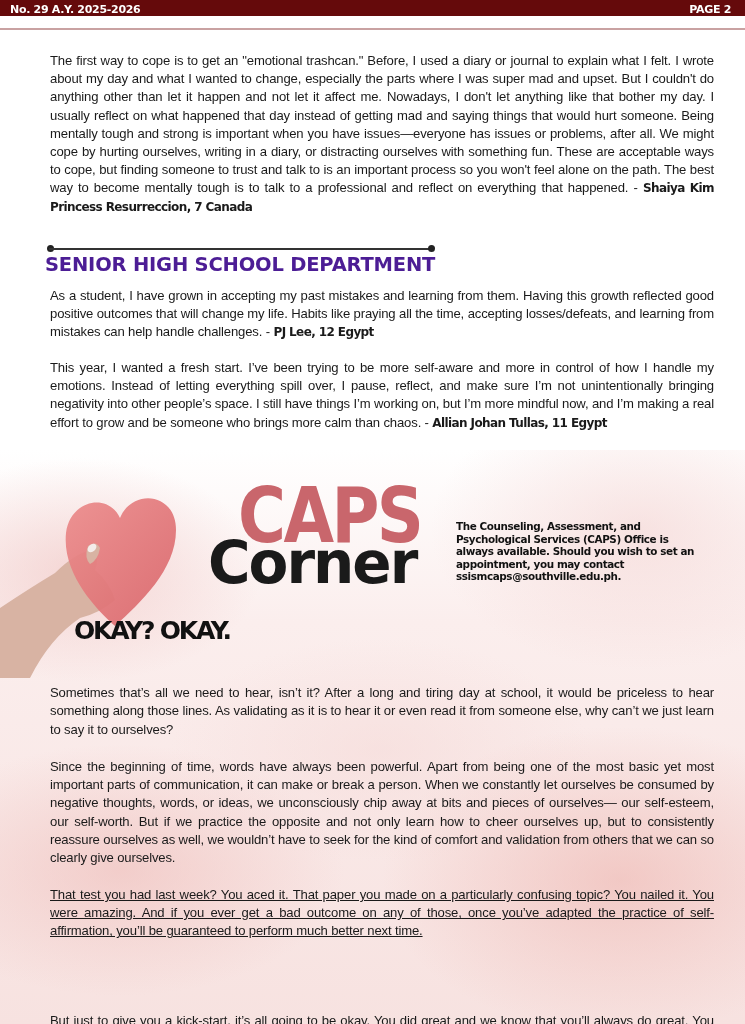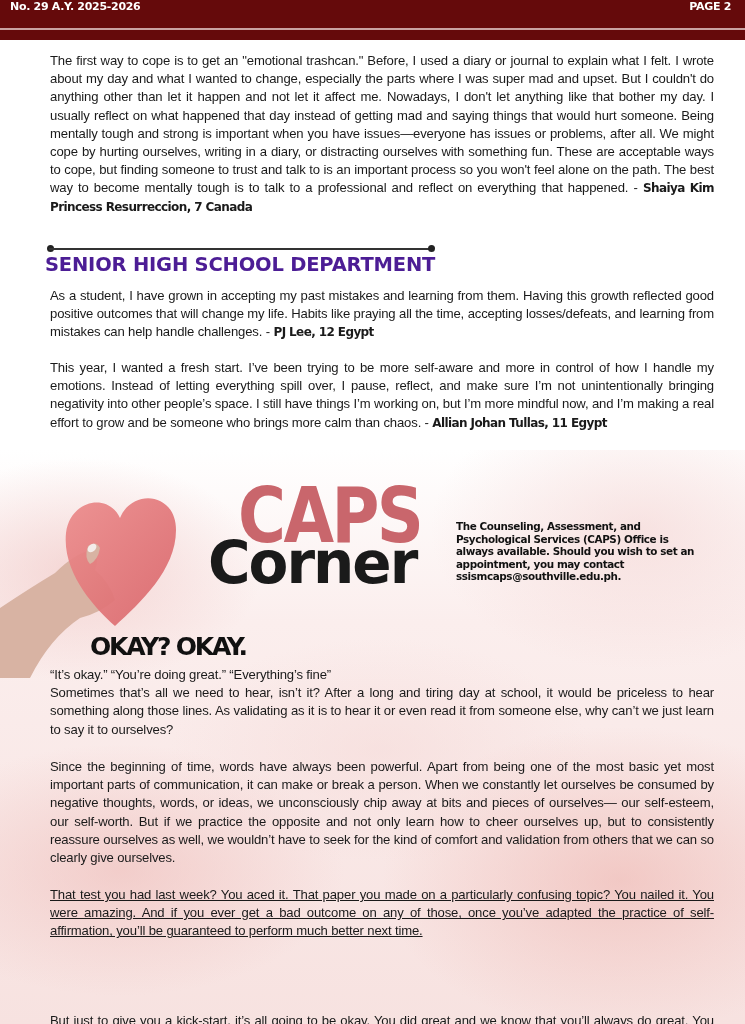--- a/index.html
+++ b/index.html
@@ -3,24 +3,24 @@
 <meta charset="utf-8">
 <style>
   html, body { margin: 0; padding: 0; }
   body {
     width: 745px; height: 1024px; position: relative; overflow: hidden;
     background: #ffffff;
     font-family: "Liberation Sans", "DejaVu Sans", sans-serif;
     color: #1a1a1a;
   }
   .topbar {
-    position: absolute; left: 0; top: 0; width: 745px; height: 40px;
+    position: absolute; left: 0; top: 0; width: 745px; height: 16px;
     background: #650a0b; color: #fff;
     font-family: "DejaVu Sans", sans-serif; font-weight: bold; font-size: 11px;
-    display: flex; align-items: flex-start; justify-content: space-between;
+    display: flex; align-items: flex-end; justify-content: space-between;
     padding: 0 14px 0 10px; box-sizing: border-box; letter-spacing: -0.3px;
   }
   .topbar-line { position:absolute; left:0; top:28px; width:745px; height:2px; background:#c9a2a2; }
 
   
   .wash {
     position: absolute; left: 0; top: 450px; width: 745px; height: 574px;
     background:
       radial-gradient(ellipse 260px 160px at 80px 120px, rgba(238,190,188,0.55), rgba(255,255,255,0) 70%),
       radial-gradient(ellipse 300px 200px at 640px 80px, rgba(240,200,198,0.45), rgba(255,255,255,0) 70%),
@@ -56,21 +56,21 @@
     color: #1a1a1a; letter-spacing: -2px; line-height: 1; margin-left: 12px;
   }
   .caps-info {
     position: absolute; left: 456px; top: 520px; width: 245px;
     font-family: "DejaVu Sans", sans-serif; font-weight: bold; font-size: 10.4px;
     line-height: 12.5px; text-align: left; letter-spacing: -0.4px; color: #111;
   }
   .okay-title {
     position: absolute; left: 74px; top: 616px;
     font-family: "DejaVu Sans", sans-serif; font-weight: bold; font-size: 25px;
-    letter-spacing: -2.2px; color: #111; margin: 16px; white-space: nowrap;
+    letter-spacing: -2.2px; color: #111; margin: 0; white-space: nowrap;
   }
   .heart-art { position: absolute; left: 0; top: 478px; width: 200px; height: 200px; }
 </style>
 </head>
 <body>
 
 <div class="topbar">
   <span>No. 29 A.Y. 2025-2026</span>
   <span>PAGE 2</span>
 </div>
@@ -101,19 +101,19 @@
   <path d="M88 68 Q96 62 100 70 Q98 82 90 86 Q84 80 88 68 Z" fill="#d8b3a3"></path>
   <ellipse cx="92" cy="70" rx="5" ry="3.5" fill="#f4ecea" transform="rotate(-40 92 70)"></ellipse>
 </svg>
 
 <div class="caps-word">CAPS</div>
 <div class="corner-word">Corner</div>
 <div class="caps-info">The Counseling, Assessment, and Psychological Services (CAPS) Office is always available.  Should you wish to set an appointment, you may contact ssismcaps@southville.edu.ph.</div>
 
 <h2 class="okay-title">OKAY? OKAY.</h2>
 
-<p class="para" style="top:658px;"><span>“It’s okay.” “You’re doing great.” “Everything’s fine”</span><br><span>Sometimes that’s all we need to hear, isn’t it? After a long and tiring day at school, it would be priceless to hear something along those lines. As validating as it is to hear it or even read it from someone else, why can’t we just learn to say it to ourselves?</span></p>
+<p class="para" style="top:658px;"><br><span>Sometimes that’s all we need to hear, isn’t it? After a long and tiring day at school, it would be priceless to hear something along those lines. As validating as it is to hear it or even read it from someone else, why can’t we just learn to say it to ourselves?</span></p>
 
 <p class="para" style="top:750px;">Since the beginning of time, words have always been powerful. Apart from being one of the most basic yet most important parts of communication, it can make or break a person. When we constantly let ourselves be consumed by negative thoughts, words, or ideas, we unconsciously chip away at bits and pieces of ourselves— our self-esteem, our self-worth. But if we practice the opposite and not only learn how to cheer ourselves up, but to consistently reassure ourselves as well, we wouldn’t have to seek for the kind of comfort and validation from others that we can so clearly give ourselves.</p>
 
 <p class="para" style="top:878px;text-decoration:underline;">That test you had last week? You aced it. That paper you made on a particularly confusing topic? You nailed it. You were amazing. And if you ever get a bad outcome on any of those, once you’ve adapted the practice of self-affirmation, you’ll be guaranteed to perform much better next time.</p>
 
 <p class="para" style="top:1004px;">But just to give you a kick-start, it’s all going to be okay. You did great and we know that you’ll always do great. You got this, okay?</p>
 
 </body></html>

